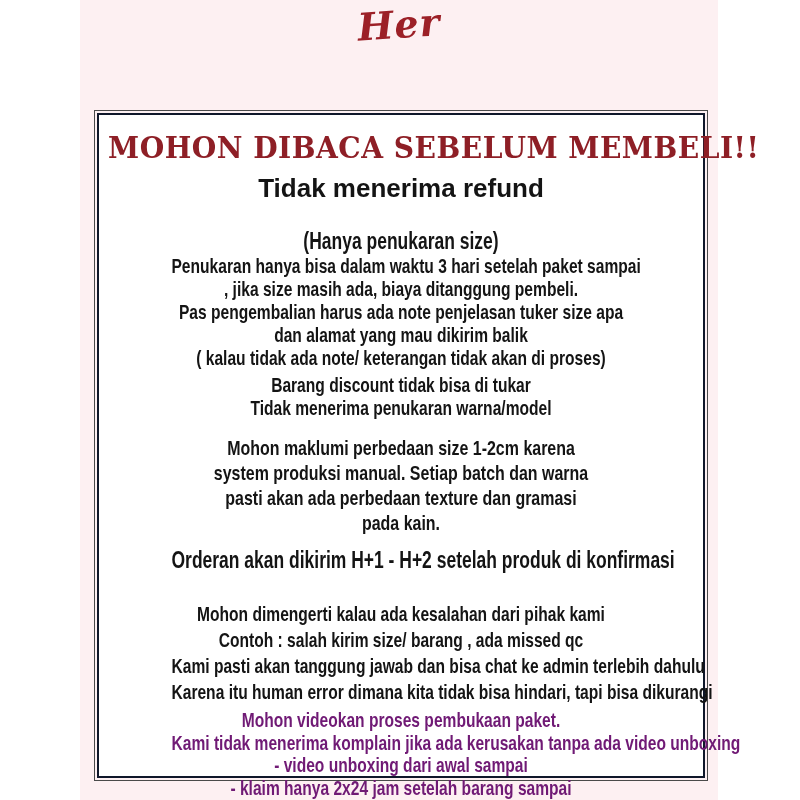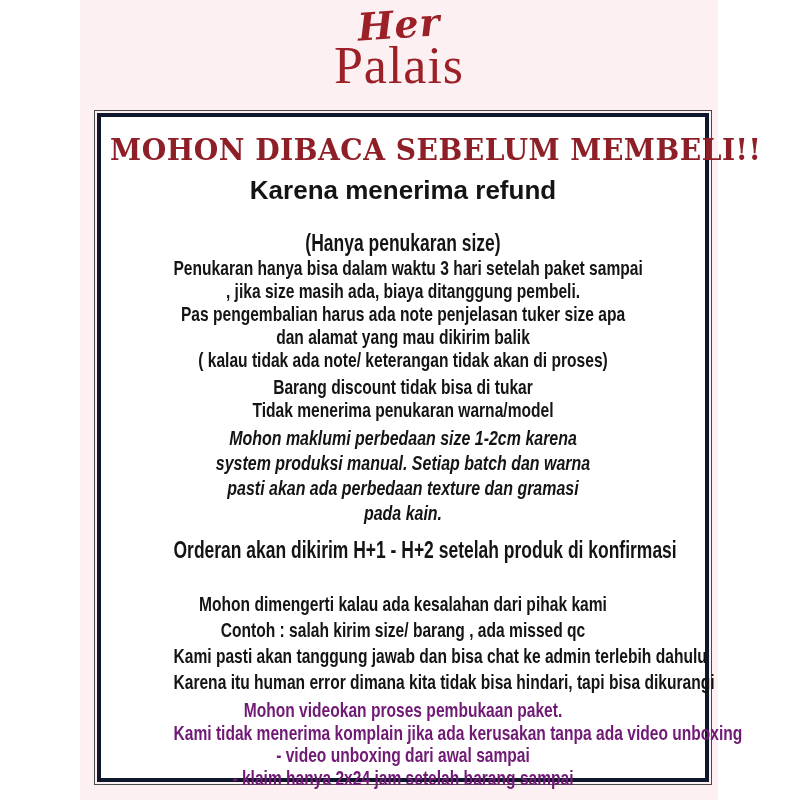--- a/index.html
+++ b/index.html
@@ -36,21 +36,21 @@
     font-family:"Liberation Serif",serif;
     font-size:52px;
     margin-top:-4px;
     letter-spacing:1px;
   }
   .card{
     position:absolute;
     left:17px;top:113px;
     width:604px;height:661px;
     background:#ffffff;
-    border:4px solid #0f172a;
+    border:2px solid #0f172a;
     outline:1px solid #4a4a4a;
     outline-offset:2px;
     text-align:center;
     color:#141414;
     font-weight:bold;
   }
   .title{
     margin-top:15px;
     font-family:"DejaVu Serif",serif;
     font-weight:bold;
@@ -74,47 +74,46 @@
   .line{
     font-size:20.5px;
     line-height:23px;
   }
   .sub-heading{
     font-size:23px;
     line-height:26px;
   }
   .sec-exchange{margin-top:24px;}
   .gap-before{margin-top:4px;}
-  .sec-tolerance{margin-top:4px;font-style:italic;}
+  .sec-tolerance{margin-top:16px;}
   .sec-tolerance .line{font-size:21px;line-height:25px;}
   .shipping-line{
     margin-top:12px;
     font-size:23px;
     line-height:26px;
   }
   .sec-apology{margin-top:28px;}
   .sec-apology .line{line-height:26px;}
   .sec-unboxing{margin-top:4px;color:#701a75;}
   .sec-unboxing .line{line-height:22.5px;}
 </style>
 </head>
 <body>
 
 <div class="pink-panel">
 
   <div class="logo">
     <div class="logo-script">Her</div>
-    <div class="logo-serif">Palais</div>
   </div>
 
   <div class="card">
 
     <div class="title">MOHON DIBACA SEBELUM MEMBELI!!</div>
 
-    <div class="no-refund">Karena menerima refund</div>
+    <div class="no-refund">Tidak menerima refund</div>
 
     <div class="sec-exchange">
       <div class="sub-heading cond">(Hanya penukaran size)</div>
       <div class="line cond">Penukaran hanya bisa dalam waktu 3 hari setelah paket sampai</div>
       <div class="line cond">, jika size masih ada, biaya ditanggung pembeli.</div>
       <div class="line cond">Pas pengembalian harus ada note penjelasan tuker size apa</div>
       <div class="line cond">dan alamat yang mau dikirim balik</div>
       <div class="line cond">( kalau tidak ada note/ keterangan tidak akan di proses)</div>
       <div class="line cond gap-before">Barang discount tidak bisa di tukar</div>
       <div class="line cond">Tidak menerima penukaran warna/model</div>

